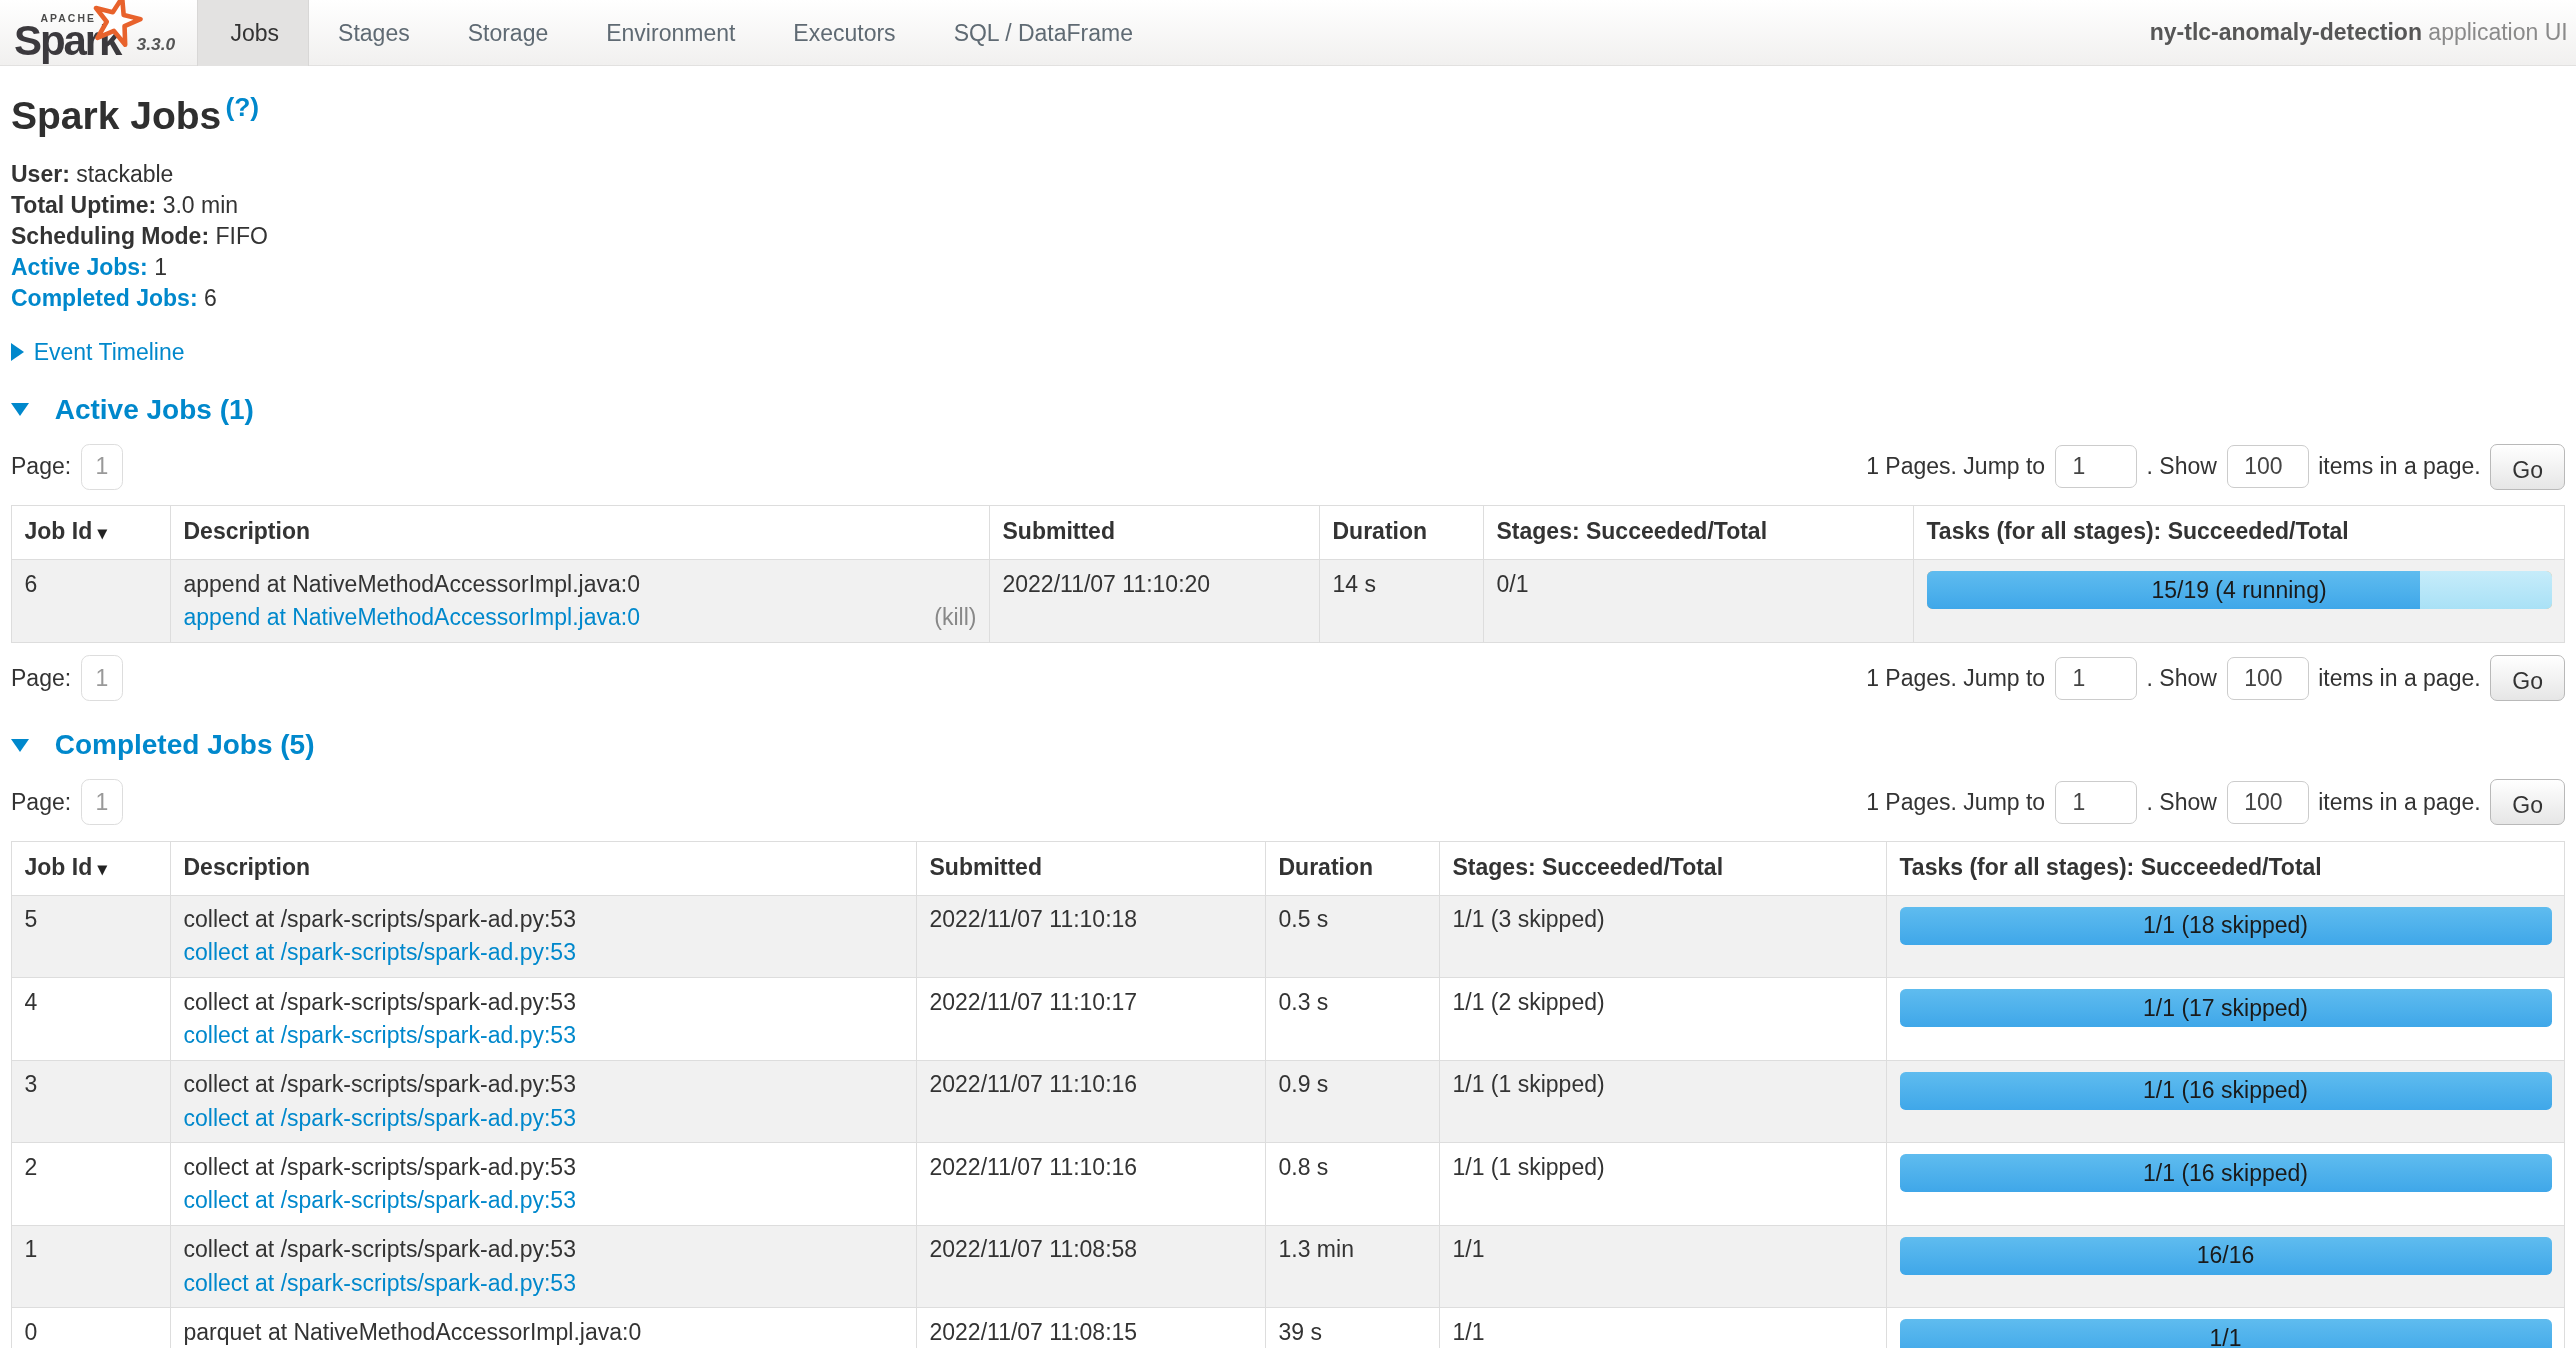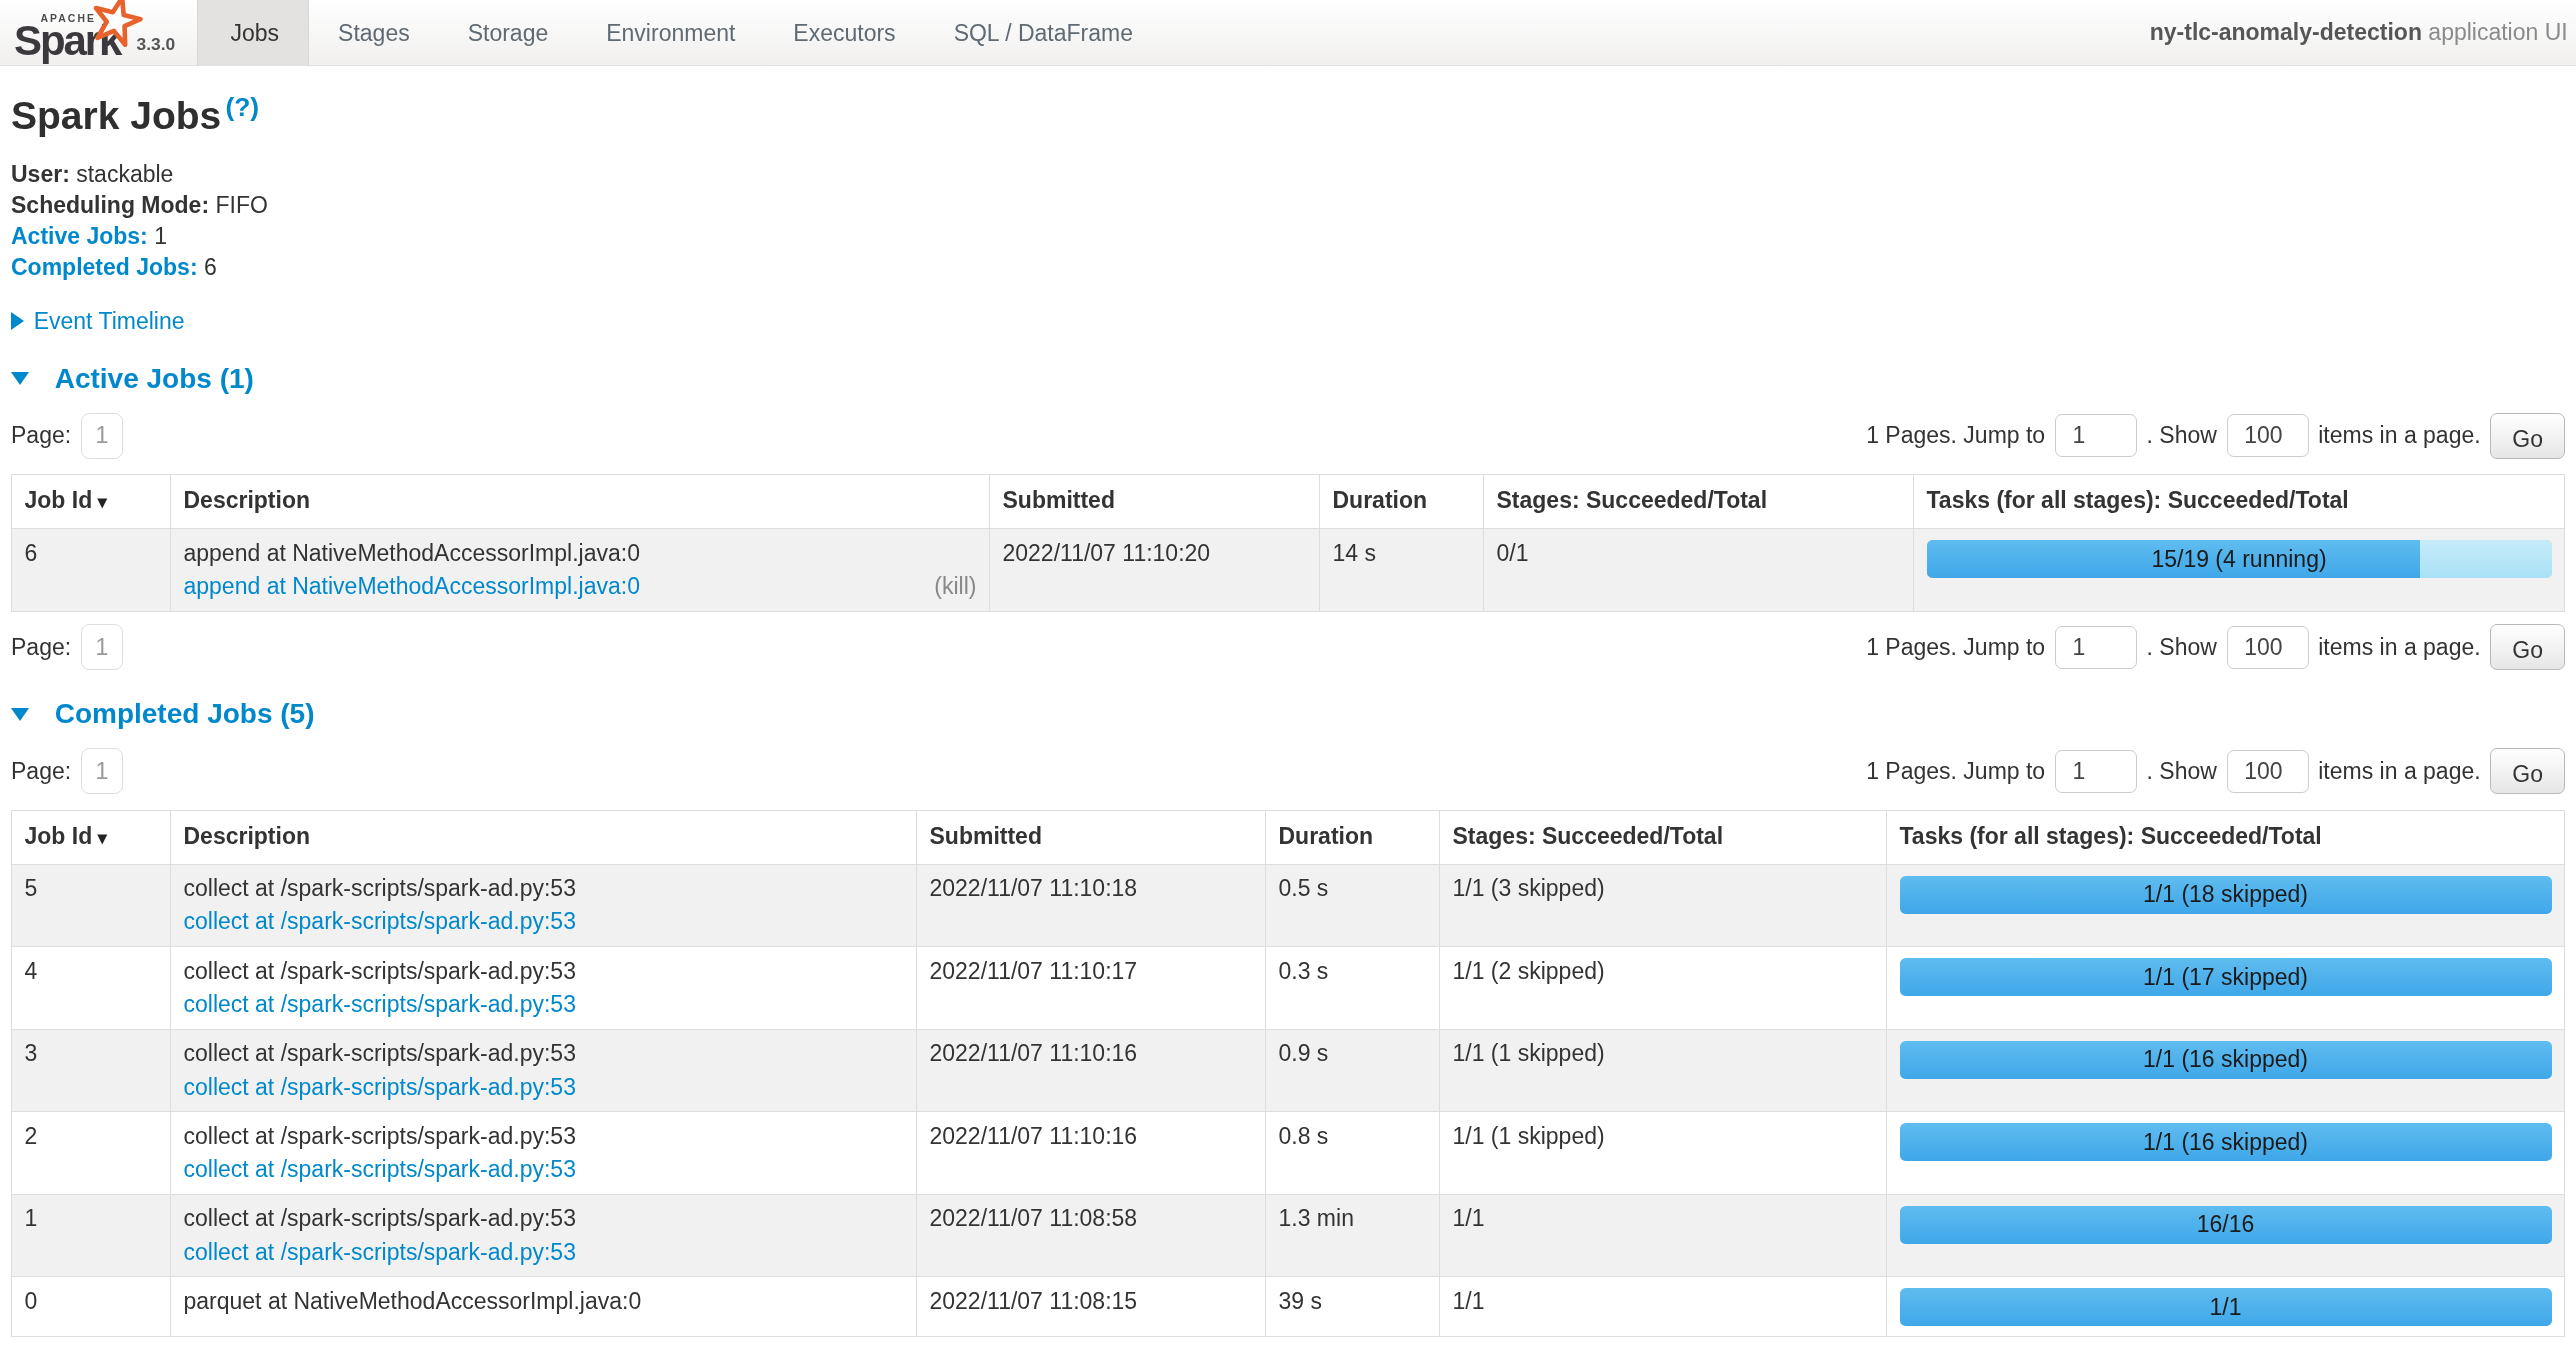--- a/index.html
+++ b/index.html
@@ -19,21 +19,21 @@
   .logo-mark { position:relative; width:117px; height:58px; }
   .logo-apache {
     position:absolute; top:9.7px; left:26.4px;
     font-size:10.4px; font-weight:bold; letter-spacing:2.1px; color:#4a4a4a;
   }
   .logo-word {
     position:absolute; bottom:-4.2px; left:0;
     font-size:42px; font-weight:bold; color:#3b393d; letter-spacing:-2.1px;
   }
   .logo-star { position:absolute; top:-8.3px; right:-11px; width:51px; height:51px; transform:rotate(14deg); }
-  .logo-version { font-size:17.4px; font-weight:bold; color:#555; margin:0 0 5.6px 5.6px; }
+  .logo-version { font-size:17.4px; font-weight:bold; color:#555; margin:0 0 5.6px 5.6px;font-style:italic; }
 
   .nav-tabs { display:flex; list-style:none; margin-left:12.5px; }
   .nav-tabs li { display:flex; }
   .nav-tabs .tab {
     display:flex; align-items:center; padding:0 29px; height:66px;
     color:#5f6a73; cursor:pointer;
   }
   .nav-tabs li.active .tab {
     background:#e3e2e1; color:#333;
     border-left:0.7px solid #d8d7d6; border-right:0.7px solid #d8d7d6;padding-left:32px;
@@ -159,20 +159,23 @@
 
 <div class="container">
 
   <h3 class="page-title">
     <span>Spark Jobs</span><span class="help-link">(?)</span>
   </h3>
 
   <ul class="summary">
     <li>
       <strong>User:</strong>&nbsp;<span>stackable</span>
+    </li>
+    <li>
+      <strong>Total Uptime:</strong>&nbsp;<span>3.0 min</span>
     </li>
     <li>
       <strong>Scheduling Mode:</strong>&nbsp;<span>FIFO</span>
     </li>
     <li>
       <span class="sum-link">Active Jobs:</span>&nbsp;<span>1</span>
     </li>
     <li>
       <span class="sum-link">Completed Jobs:</span>&nbsp;<span>6</span>
     </li>

